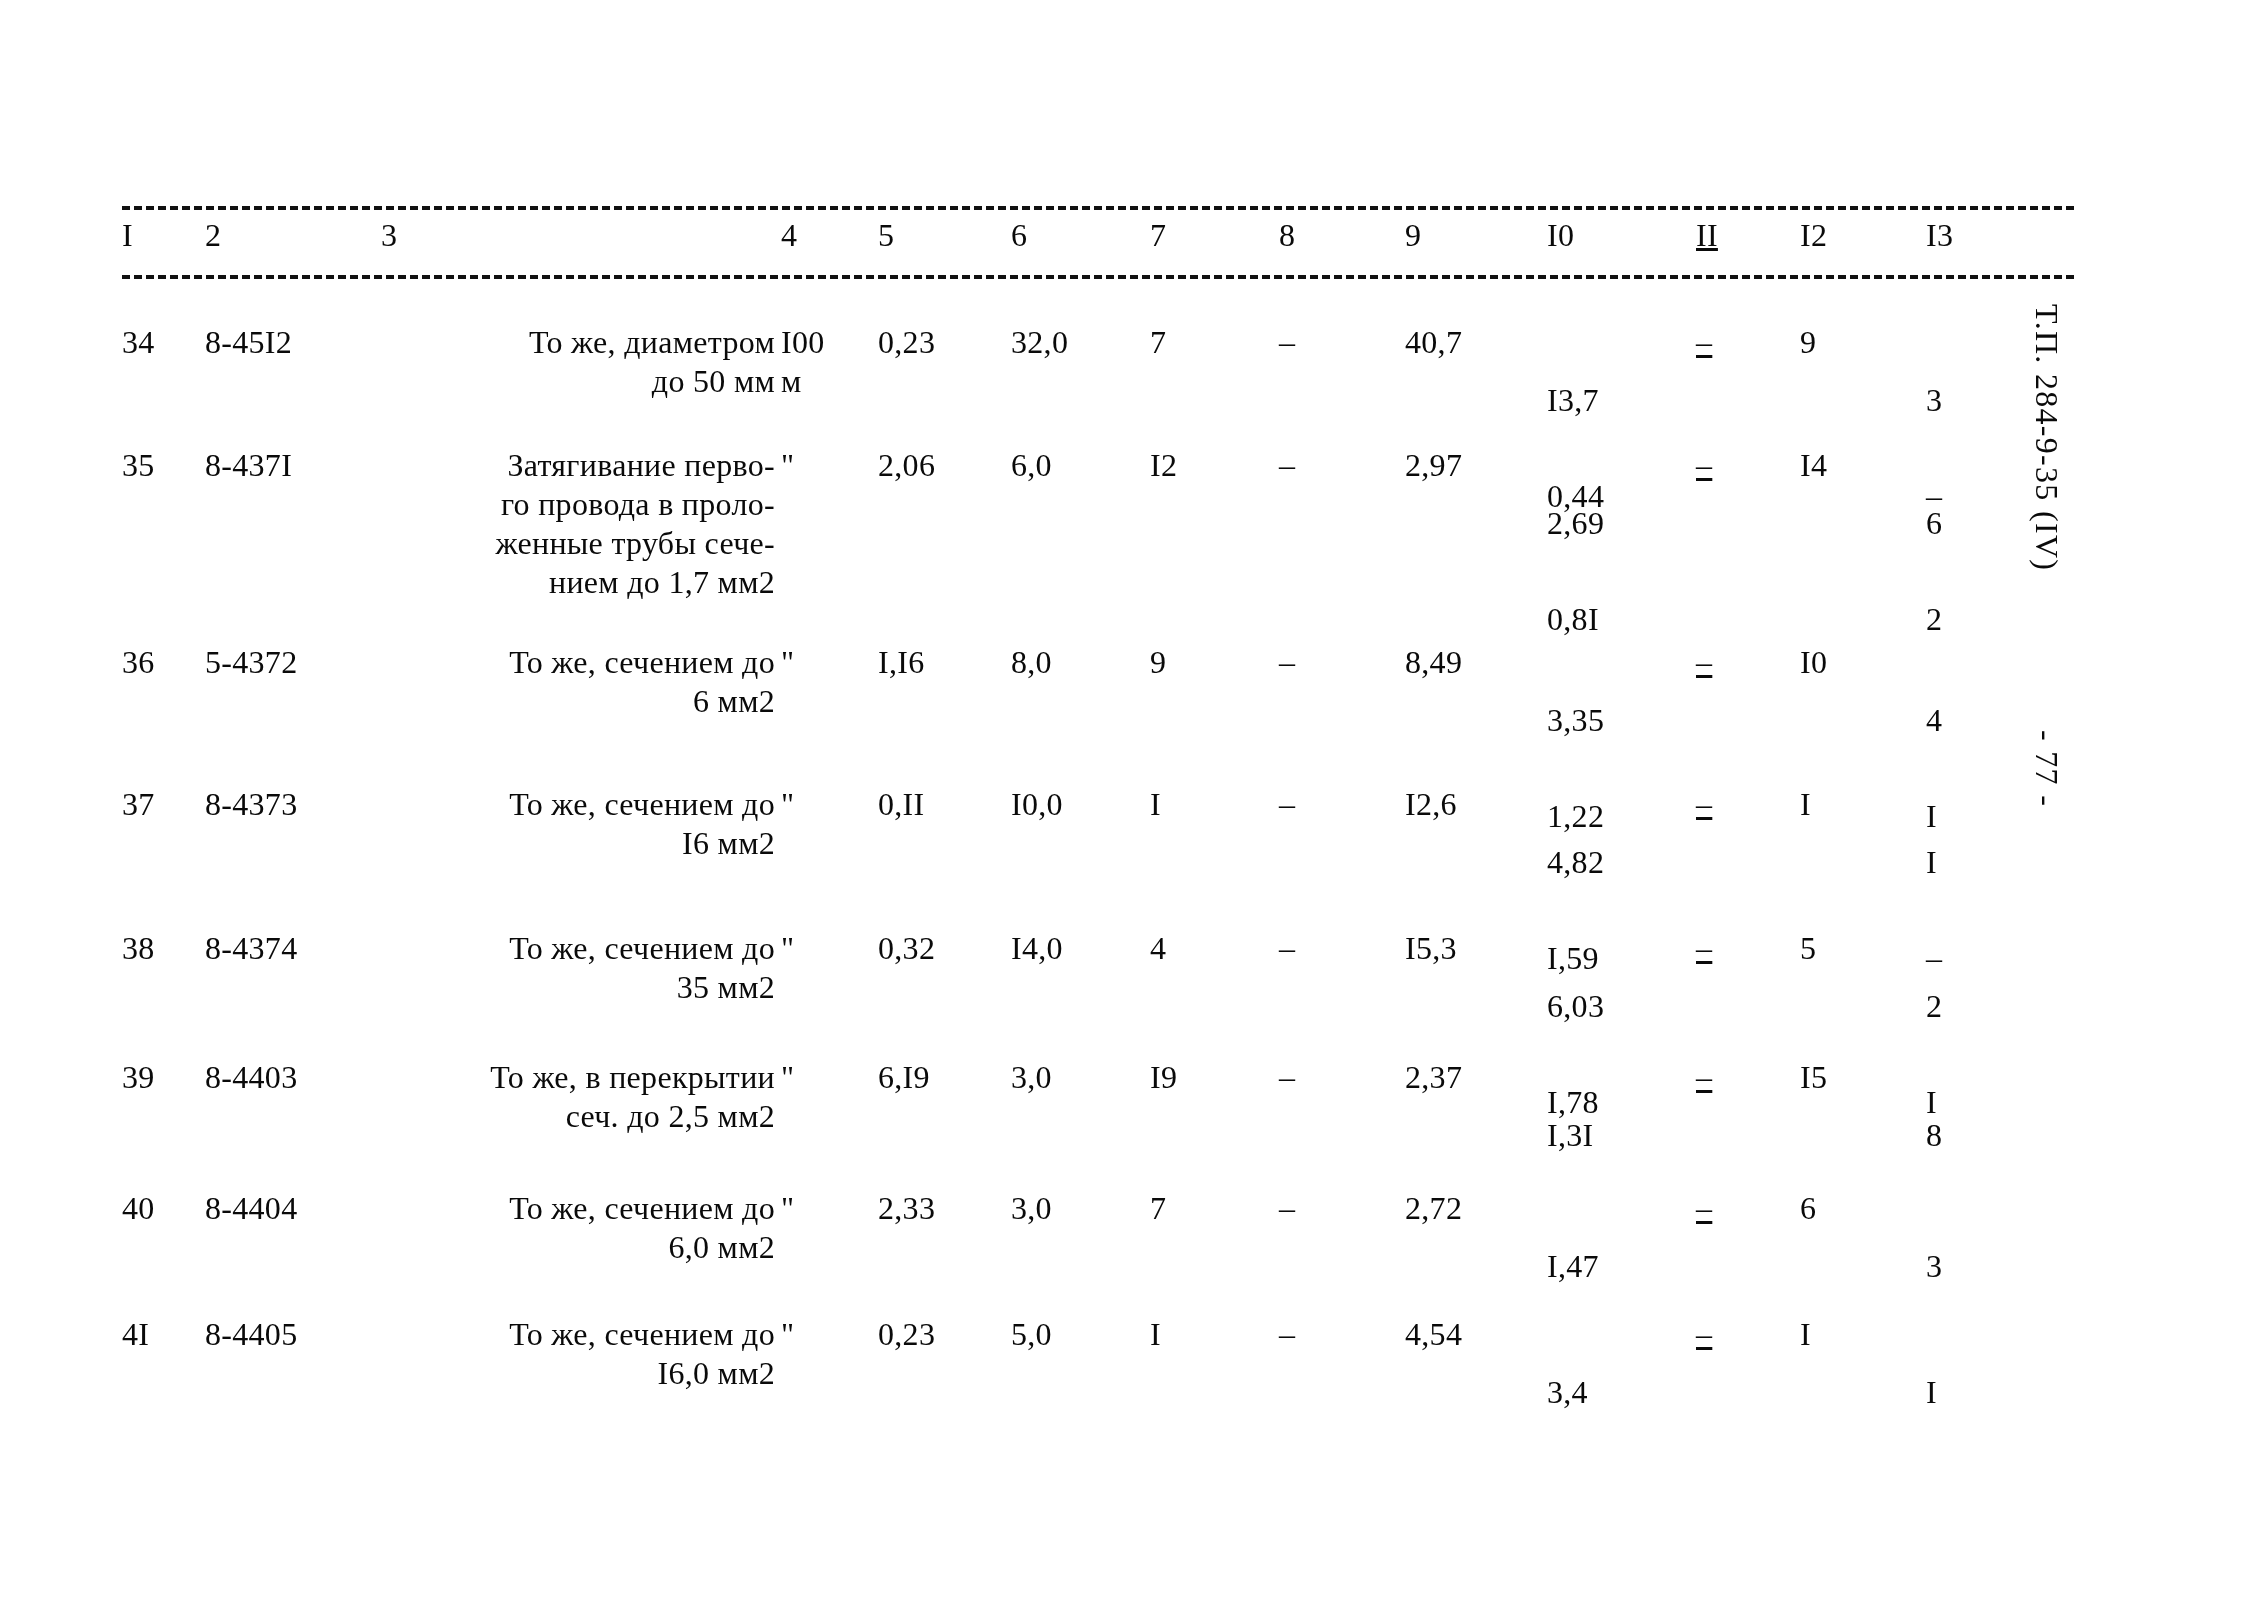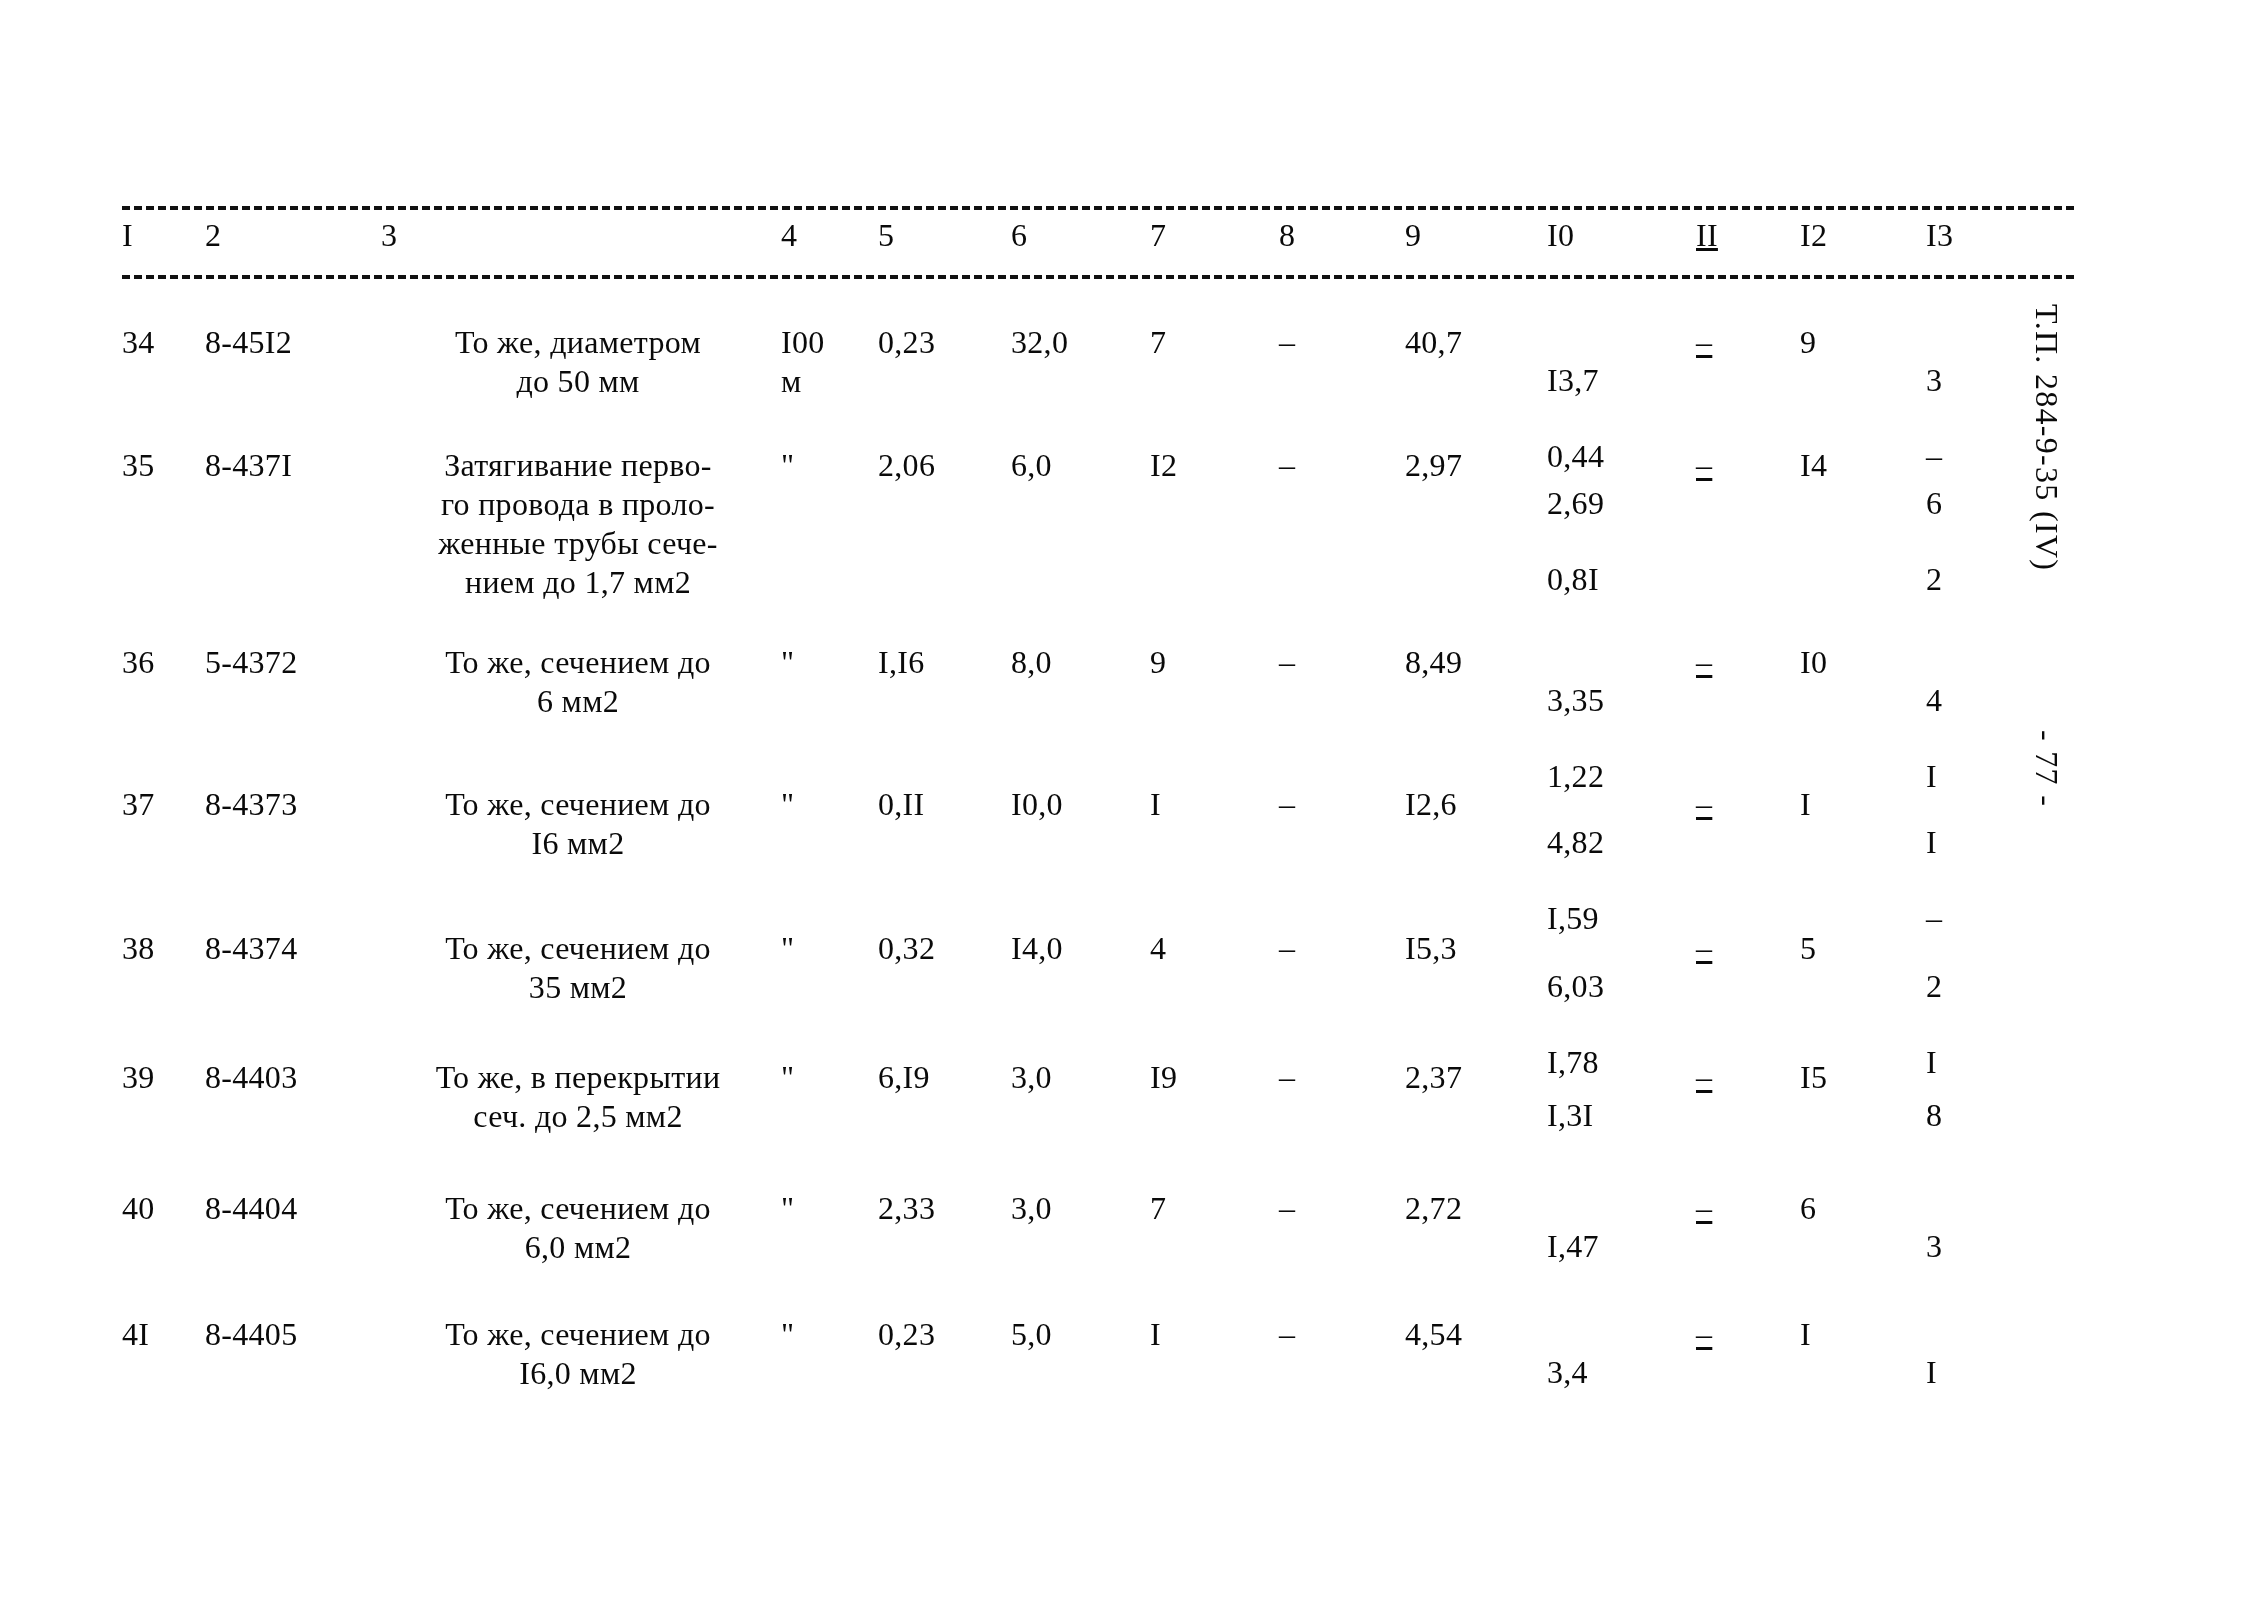--- a/index.html
+++ b/index.html
@@ -71,29 +71,30 @@
   .c7  { left: 1028px; width: 116px; }
   .c8  { left: 1790x;  width: 110px; }
   .c8  { left: 1157px; width: 110px; }
   .c9  { left: 1283px; width: 136px; }
   .c10 { left: 1425px; width: 142px; }
   .c11 { left: 1574px; width: 103px; text-decoration: underline; }
   .c12 { left: 1678px; width: 116px; }
   .c13 { left: 1804px; width: 110px; }
 
   .num  { text-align: left; }
-  .desc { text-align: center; }
+  .desc { text-align: right; }
 
   
   .stack {
     display: block;
   }
   .stack span {
     display: block;
     line-height: 37px;
+    margin-top: 20px;
   }
 
   
   .margin-code {
     position: absolute;
     left: 2065px;
     top: 304px;
     transform-origin: left top;
     transform: rotate(90deg);
     font-size: 32px;

